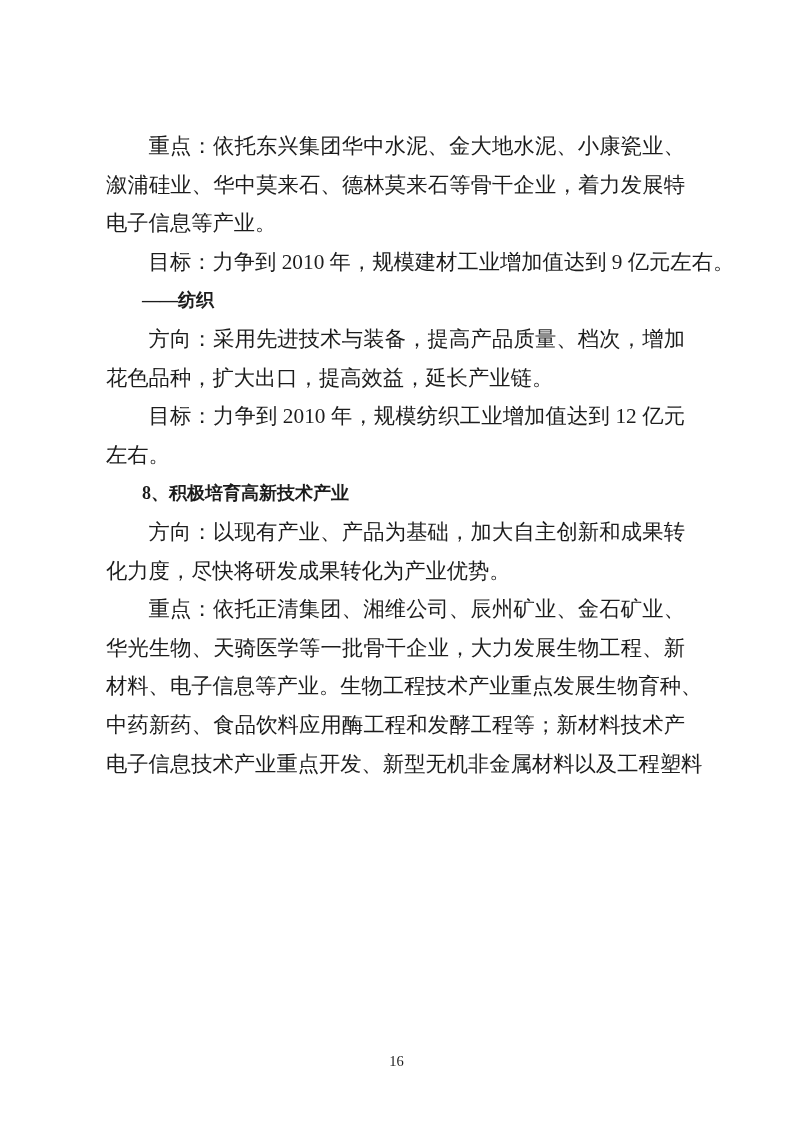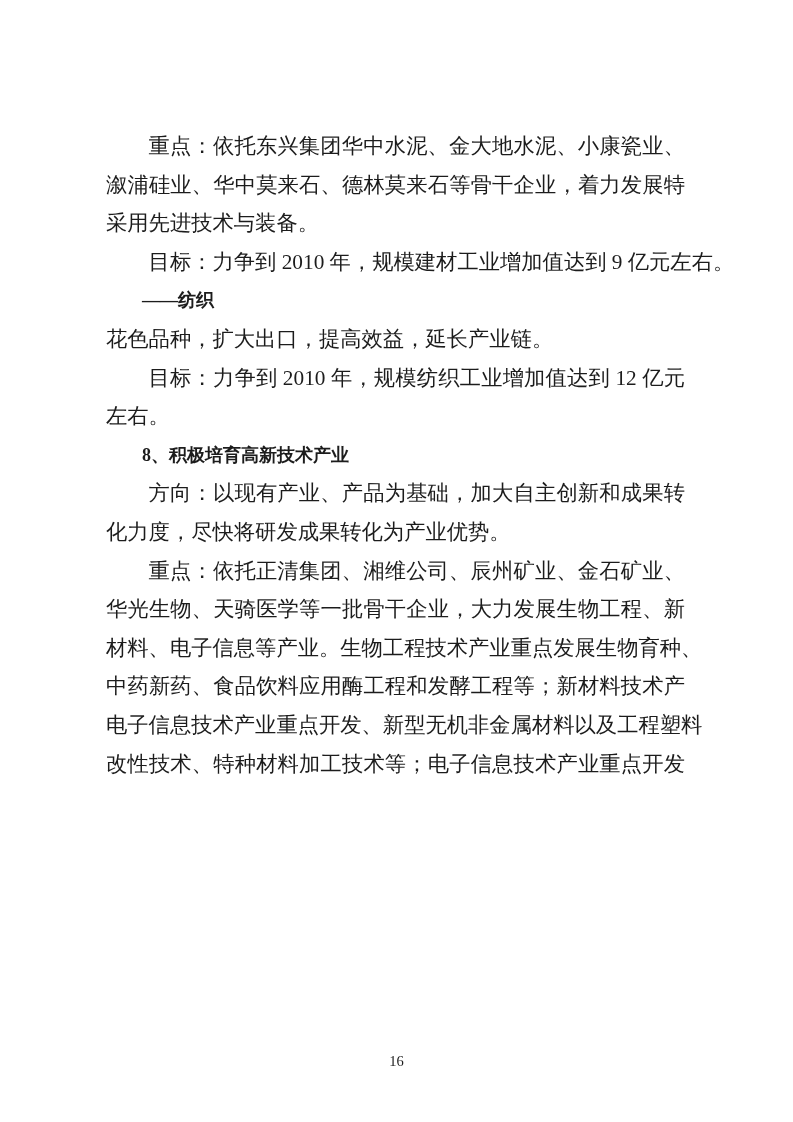--- a/index.html
+++ b/index.html
@@ -61,32 +61,33 @@
 </style>
 </head>
 <body>
 
 <div class="sheet">
   <main class="doc-body">
 
     <div class="para">
       <div class="ln first">重点：依托东兴集团华中水泥、金大地水泥、小康瓷业、</div>
       <div class="ln">溆浦硅业、华中莫来石、德林莫来石等骨干企业，着力发展特</div>
-      <div class="ln last">采用先进技术与装备。</div>
+      <div class="ln last">电子信息等产业。</div>
     </div>
 
     <div class="para">
       <div class="ln first last">目标：力争到 2010 年，规模建材工业增加值达到 9 亿元左右。</div>
     </div>
 
     <div class="para heading">
       <div class="ln first last">——纺织</div>
     </div>
 
     <div class="para">
+      <div class="ln first">方向：采用先进技术与装备，提高产品质量、档次，增加</div>
       <div class="ln last">花色品种，扩大出口，提高效益，延长产业链。</div>
     </div>
 
 
     <div class="para">
       <div class="ln first">目标：力争到 2010 年，规模纺织工业增加值达到 12 亿元</div>
       <div class="ln last">左右。</div>
     </div>
 
     <div class="para heading">
@@ -97,19 +98,18 @@
       <div class="ln first">方向：以现有产业、产品为基础，加大自主创新和成果转</div>
       <div class="ln last">化力度，尽快将研发成果转化为产业优势。</div>
     </div>
 
     <div class="para">
       <div class="ln first">重点：依托正清集团、湘维公司、辰州矿业、金石矿业、</div>
       <div class="ln">华光生物、天骑医学等一批骨干企业，大力发展生物工程、新</div>
       <div class="ln">材料、电子信息等产业。生物工程技术产业重点发展生物育种、</div>
       <div class="ln">中药新药、食品饮料应用酶工程和发酵工程等；新材料技术产</div>
       <div class="ln">电子信息技术产业重点开发、新型无机非金属材料以及工程塑料</div>
-      <div class="ln">改性技术、特种材料加工技术等；电子信息技术产业重点开发</div>
     </div>
 
   </main>
 
   <div class="footer">16</div>
 </div>
 
 </body></html>

